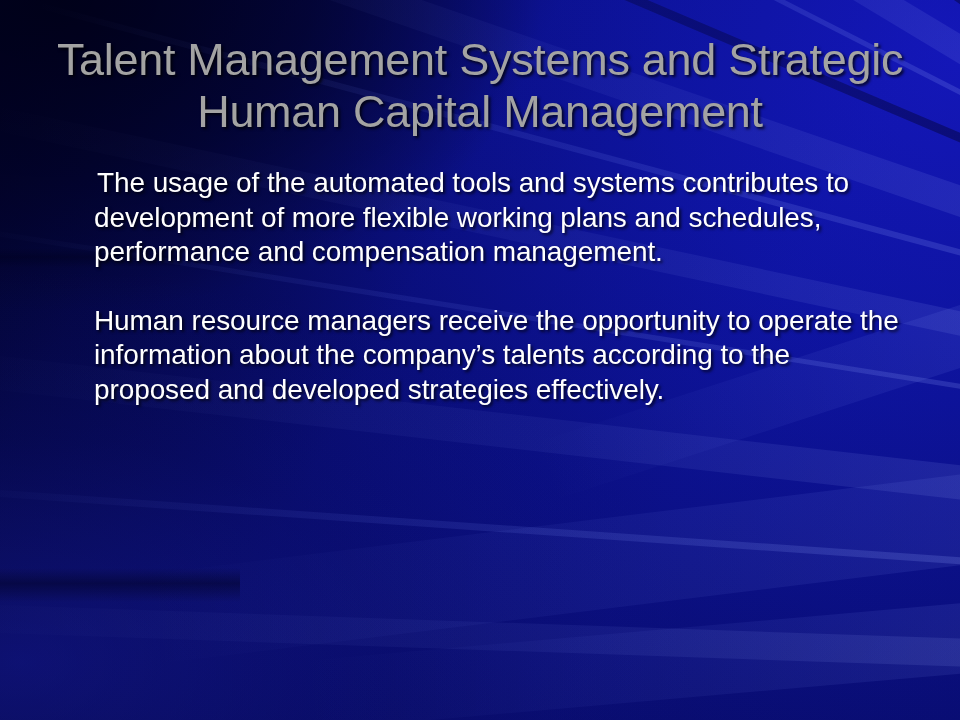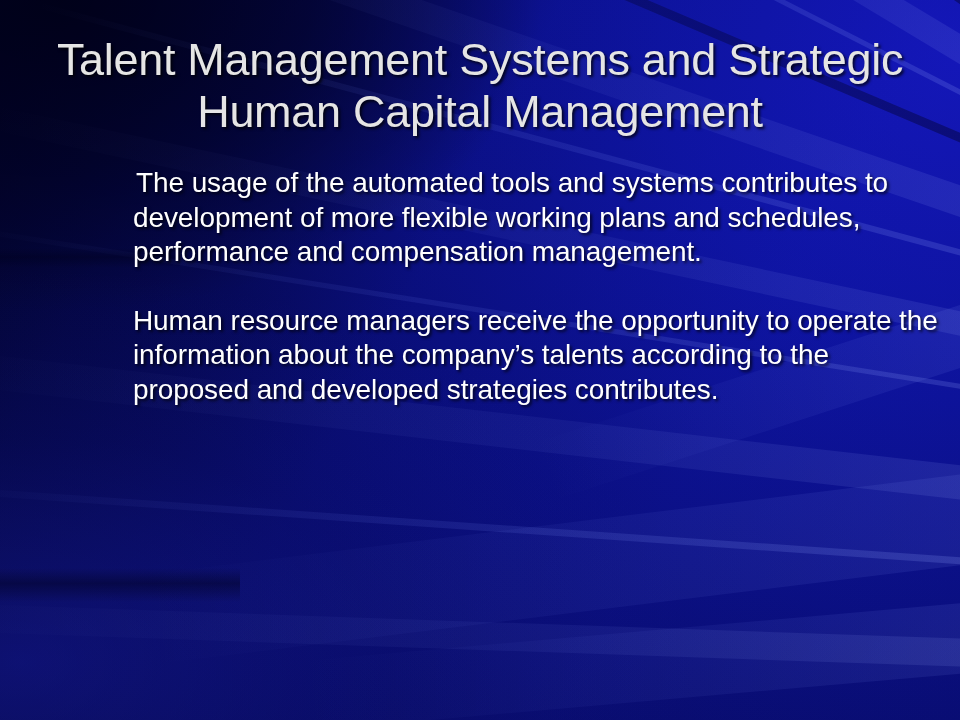--- a/index.html
+++ b/index.html
@@ -75,34 +75,33 @@
   #content {
     position: absolute;
     inset: 0;
   }
   .title {
     position: absolute;
     left: 40px;
     top: 34px;
     width: 880px;
     text-align: center;
-    color: #e5e5e5;
+    color: #a3a3a3;
     font-size: 45px;
     line-height: 52px;
     font-weight: 400;
     letter-spacing: -0.3px;
     text-shadow: 2px 2px 3px rgba(0,0,0,0.78);
     white-space: pre-line;
   }
   .body-block {
     position: absolute;
     left: 94px;
     top: 166px;
     width: 815px;
-    margin-left: 39px;
   }
   .para {
     color: #ffffff;
     font-size: 28px;
     line-height: 34.5px;
     font-weight: 400;
     letter-spacing: -0.1px;
     text-shadow: 2px 2px 3px rgba(0,0,0,0.75);
     margin: 0 0 34px 0;
   }
@@ -141,17 +140,17 @@
     <div class="band-dark" style="left:0; top:568px; width:240px; height:34px;"></div>
     <div class="band-dark" style="left:0; top:248px; width:180px; height:20px;"></div>
   </div>
 
   <div id="content">
 
     <div class="title">Talent Management Systems and Strategic Human Capital Management</div>
 
     <div class="body-block">
       <p class="para para-1">The usage of the automated tools and systems contributes to development of more flexible working plans and schedules, performance and compensation management.</p>
-      <p class="para">Human resource managers receive the opportunity to operate the information about the company’s talents according to the proposed and developed strategies contributes.</p>
+      <p class="para">Human resource managers receive the opportunity to operate the information about the company’s talents according to the proposed and developed strategies effectively.</p>
     </div>
 
   </div>
 </div>
 
 </body></html>

